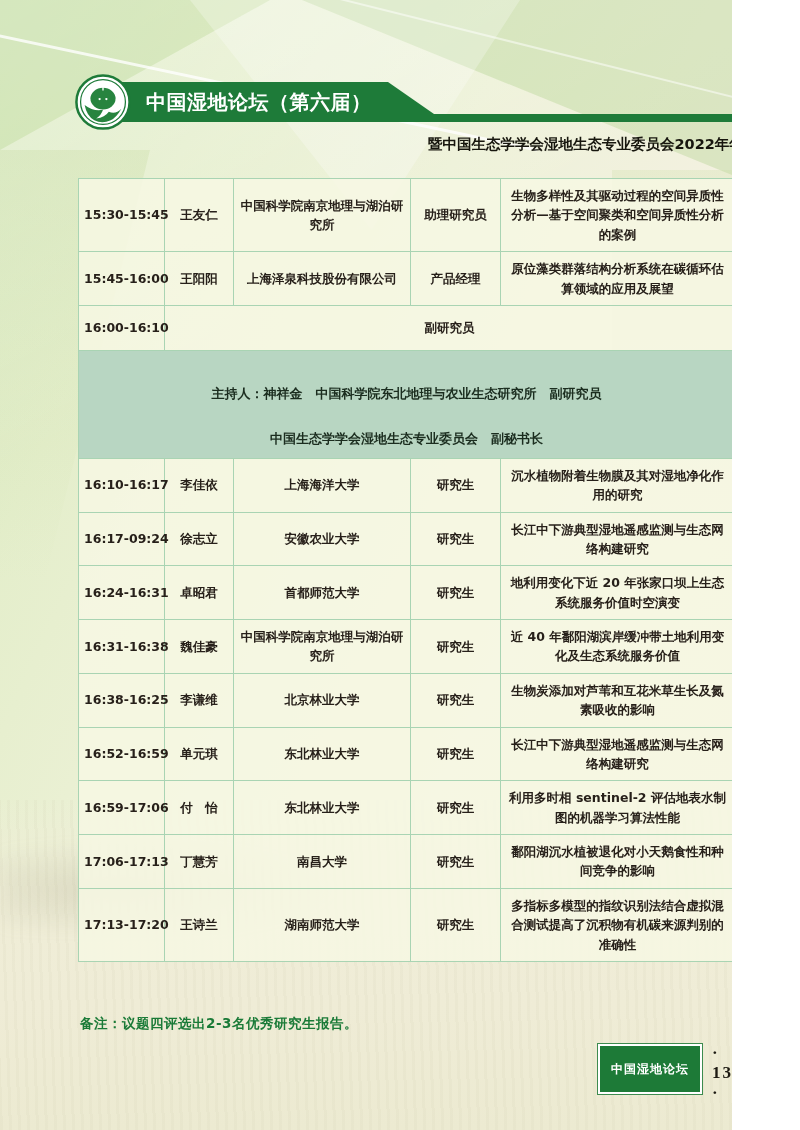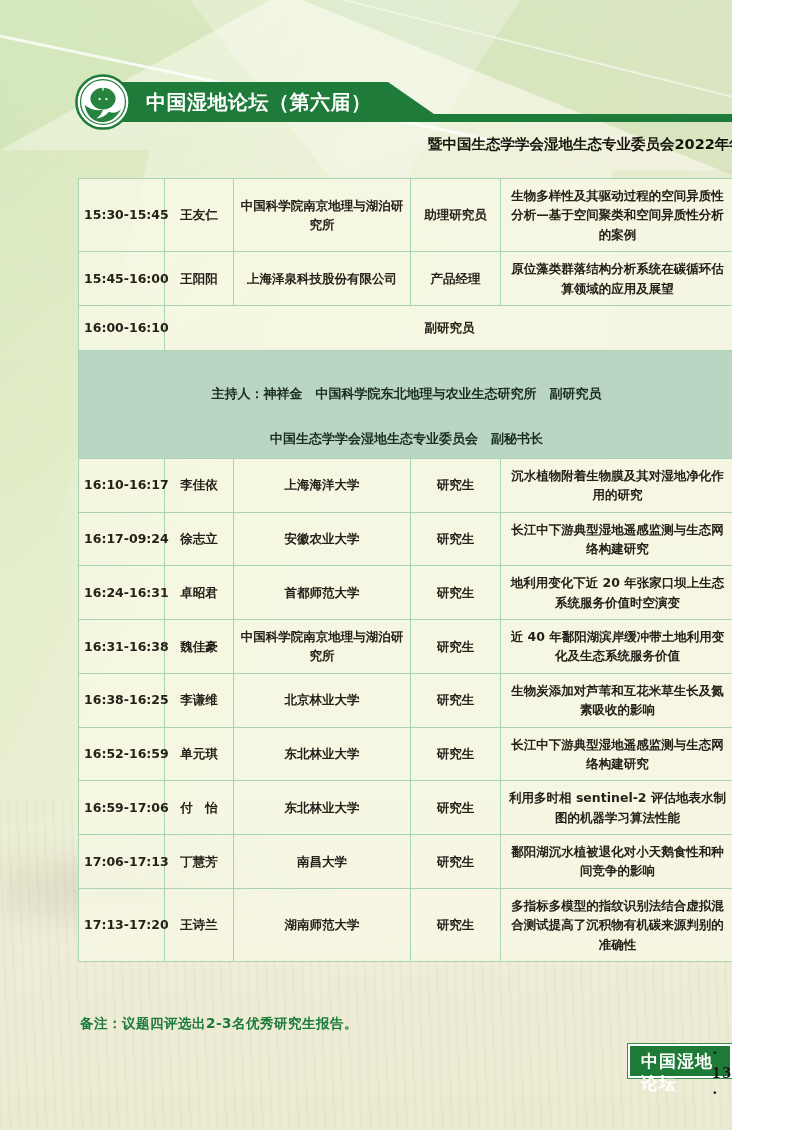--- a/index.html
+++ b/index.html
@@ -39,23 +39,23 @@
     font-size:12.5px;font-weight:700;text-align:center;vertical-align:middle;
     padding:7px 5px;line-height:1.55;height:38px;word-break:break-word;}
   td.c-time{font-size:12px;white-space:nowrap;padding-left:2px;padding-right:2px;}
   td.c-topic{padding-left:8px;padding-right:8px;}
   tr.break-row td{height:30px;}
   tr.host-row td{background:#b8d6c2;color:#1b2d1f;font-size:13px;padding:8px 6px;height:auto;}
   tr.host-row div{line-height:1.65;margin-top:24px;}
 
   
   .note{position:absolute;left:80px;top:1015px;color:#1a7a37;font-size:13.5px;font-weight:800;z-index:3;letter-spacing:.5px;}
-  .footer-badge{position:absolute;left:598px;top:1044px;height:22px;line-height:22px;padding:4px 11px;
-    background:#1d7a37;color:#ffffff;font-size:17px;font-weight:800;letter-spacing:1px;
-    border:2px solid #ffffff;box-shadow:0 0 0 1px rgba(29,122,55,.85);z-index:3;margin-left:30px;}
+  .footer-badge{position:absolute;left:598px;top:1044px;height:22px;line-height:22px;padding:12px 11px;
+    background:#1d7a37;color:#ffffff;font-size:12px;font-weight:800;letter-spacing:1px;
+    border:2px solid #ffffff;box-shadow:0 0 0 1px rgba(29,122,55,.85);z-index:3;}
   .footer-page{position:absolute;left:712px;top:1043px;color:#1d1a12;font-size:17px;font-weight:700;
     font-family:"Liberation Serif","DejaVu Serif",serif;z-index:3;letter-spacing:2px;}
 </style>
 </head>
 <body>
 
 <div id="page">
 
   <div class="bgel facet-tl"></div>
   <div class="bgel facet-tr"></div>

